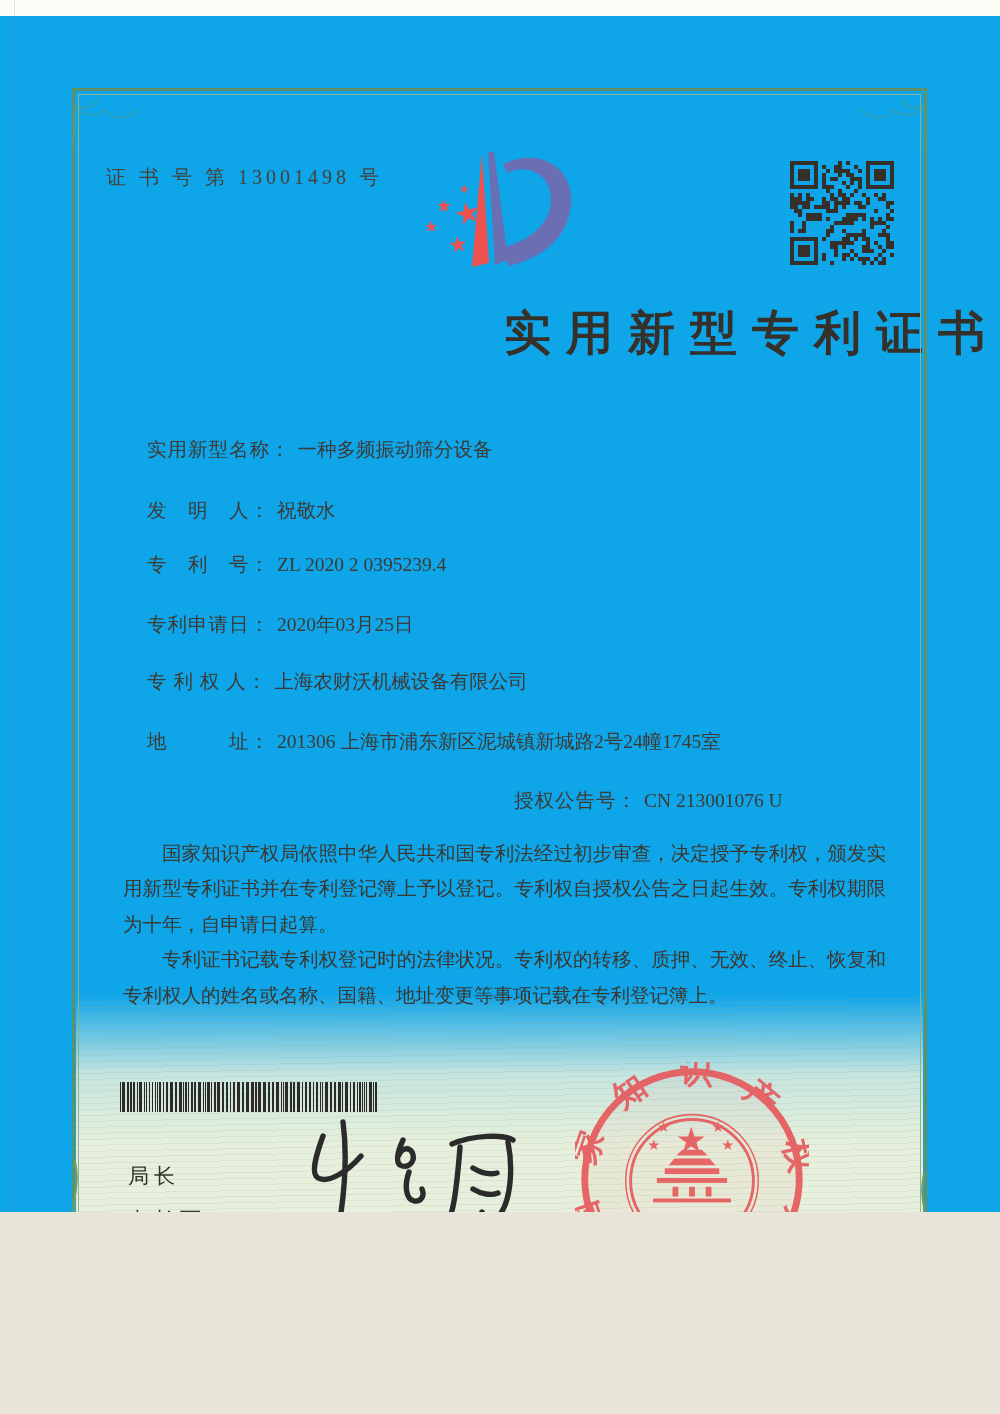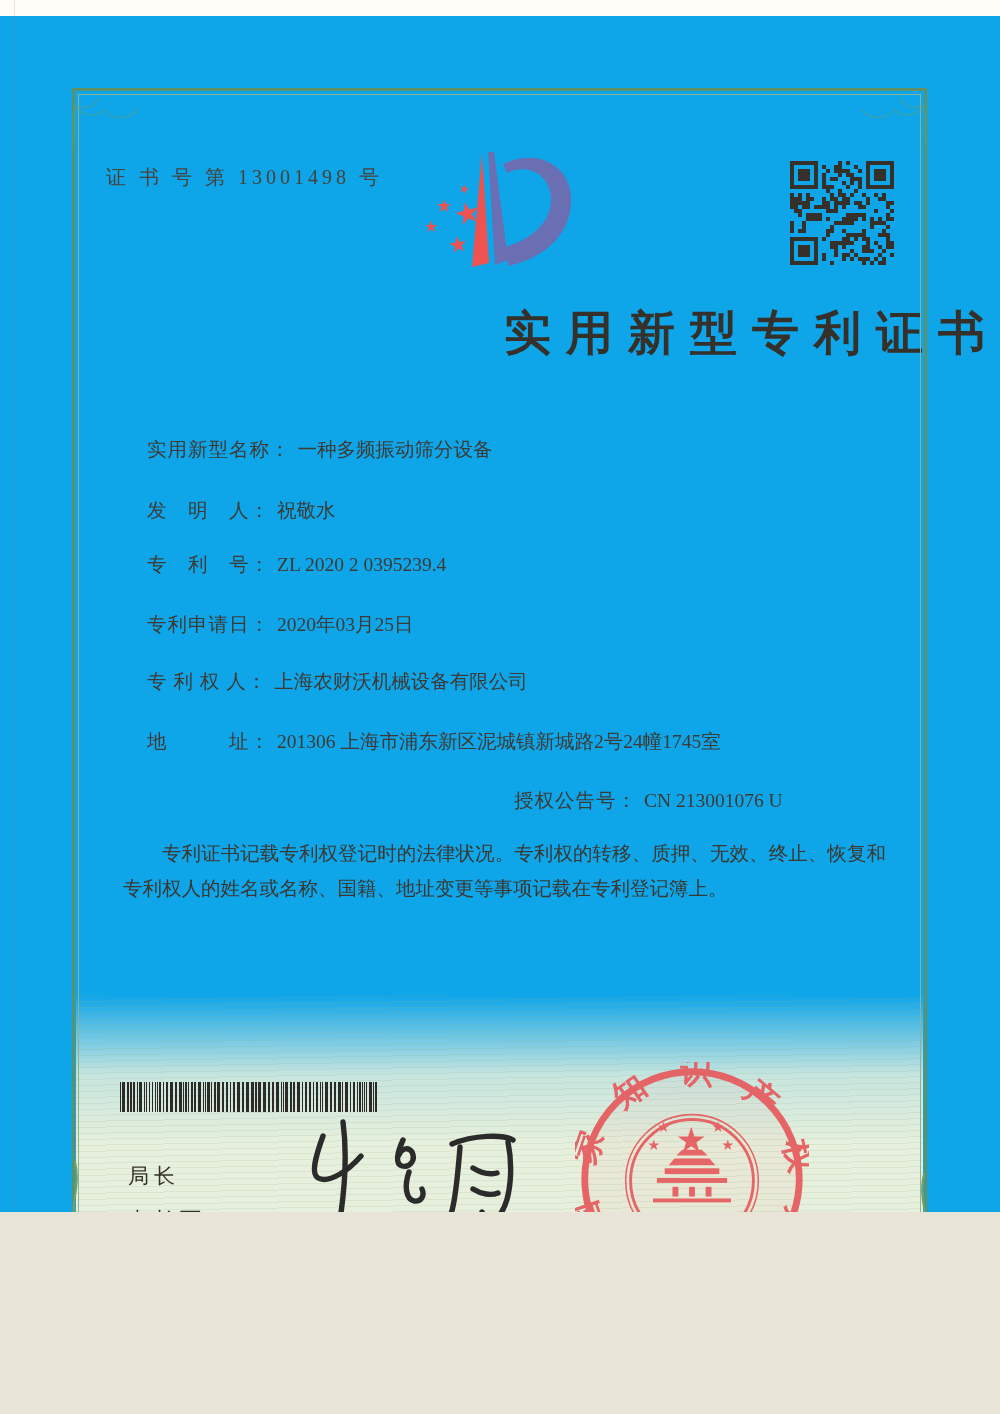--- a/index.html
+++ b/index.html
@@ -378,20 +378,21 @@
   </div>
   <div class="row r6">
     <span class="lab">地　　　址：</span><span class="val">201306 上海市浦东新区泥城镇新城路2号24幢1745室</span>
   </div>
 
   <div class="row grant-b">
     <span class="lab">授权公告号：</span><span class="val">CN 213001076 U</span>
   </div>
 
   <div class="paras">
+    <p>国家知识产权局依照中华人民共和国专利法经过初步审查，决定授予专利权，颁发实用新型专利证书并在专利登记簿上予以登记。专利权自授权公告之日起生效。专利权期限为十年，自申请日起算。</p>
     <p>专利证书记载专利权登记时的法律状况。专利权的转移、质押、无效、终止、恢复和专利权人的姓名或名称、国籍、地址变更等事项记载在专利登记簿上。</p>
   </div>
 
   <svg class="barcode" id="barcode" width="258" height="30" viewBox="0 0 258 30">
       <rect x="0" y="0" width="1" height="30" fill="#2e2a25"></rect>
       <rect x="2" y="0" width="3" height="30" fill="#2e2a25"></rect>
       <rect x="7" y="0" width="2" height="30" fill="#2e2a25"></rect>
       <rect x="10" y="0" width="2" height="30" fill="#2e2a25"></rect>
       <rect x="13" y="0" width="2" height="30" fill="#2e2a25"></rect>
       <rect x="17" y="0" width="1" height="30" fill="#2e2a25"></rect>

